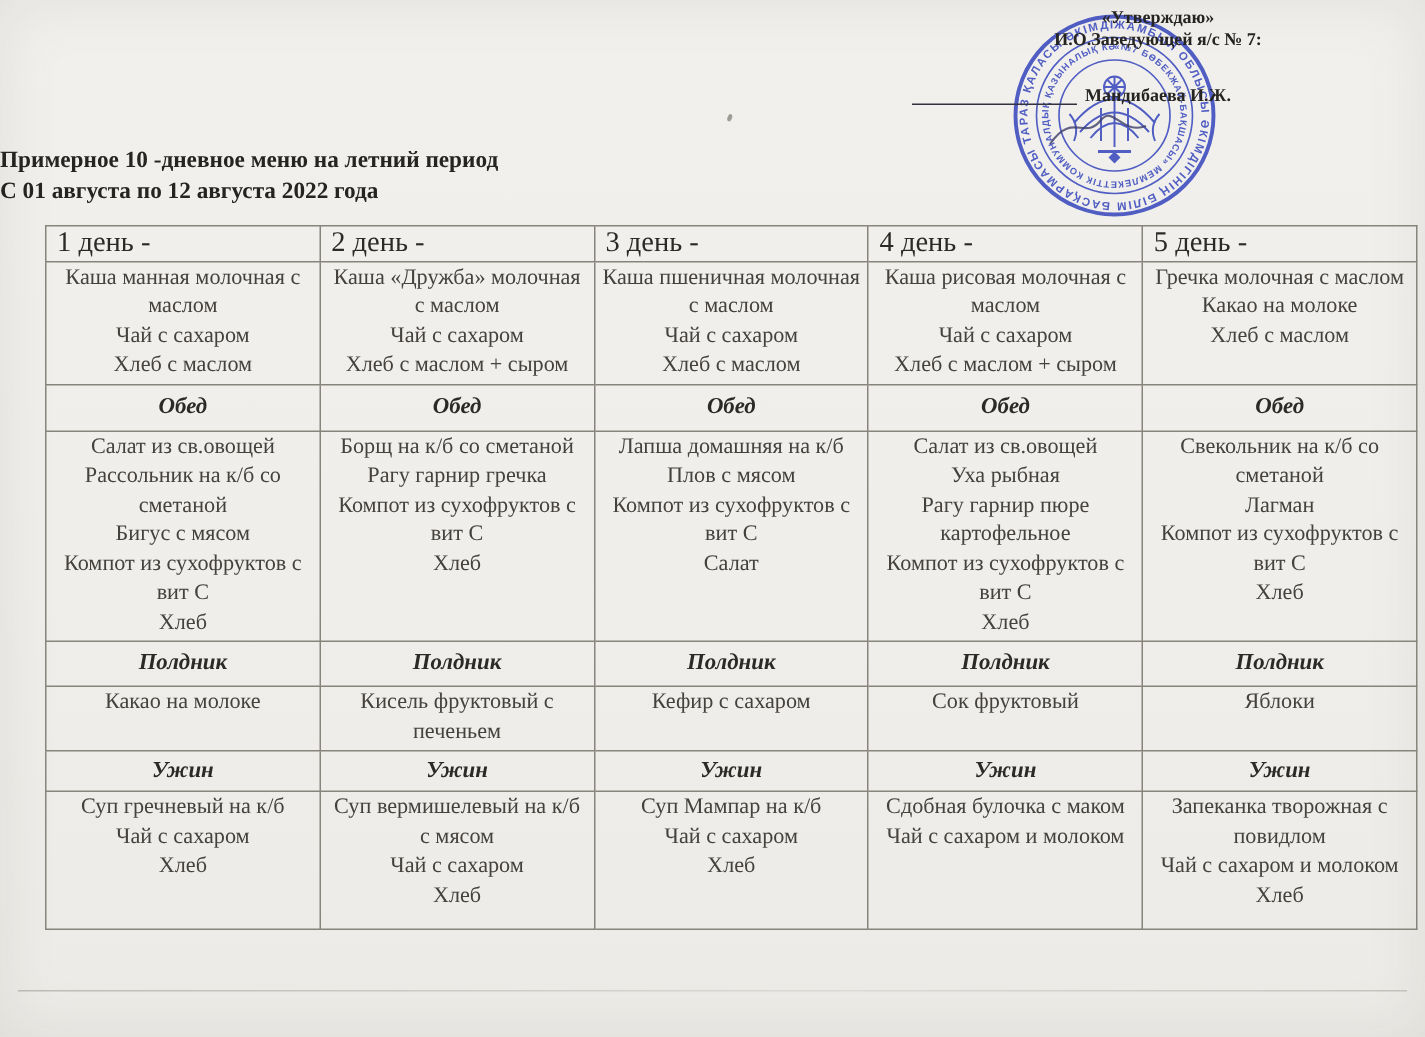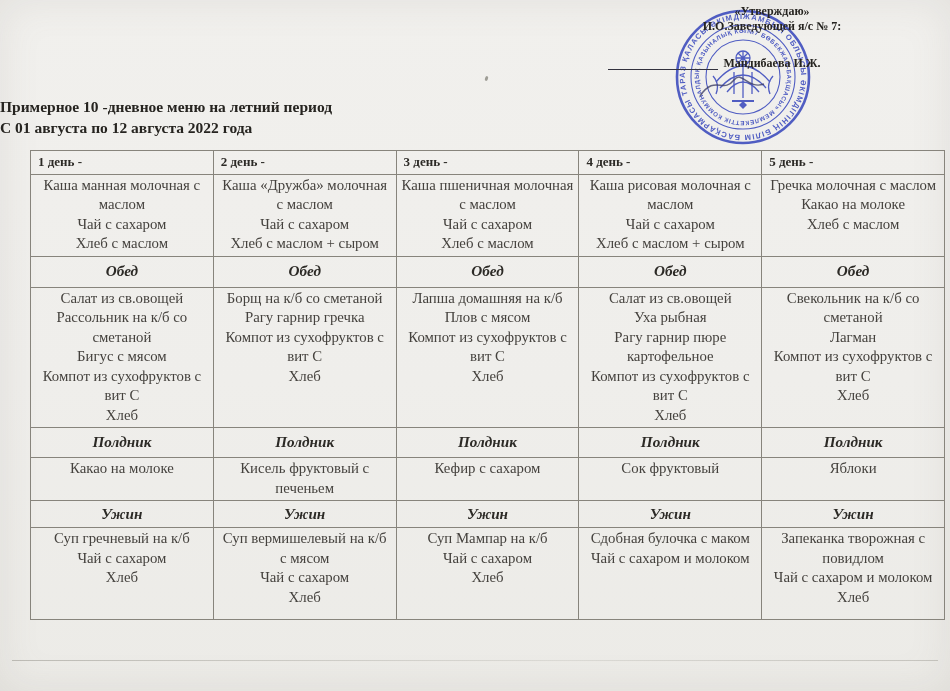--- a/index.html
+++ b/index.html
@@ -45,22 +45,22 @@
   }
   table.menu td{
     border:1px solid #87847c;
     padding:1px 5px 2px 5px;
     text-align:center;vertical-align:top;
     line-height:19.5px;
     white-space:pre-line;
     overflow:hidden;
   }
   tr.day-row td{
-    text-align:left;font-weight:bold;color:#2c2a26;
-    vertical-align:middle;padding-left:7px;font-size:13px;
+    text-align:left;font-weight:normal;color:#2c2a26;
+    vertical-align:middle;padding-left:7px;font-size:19px;
   }
   tr.meal-row td{
     font-weight:bold;font-style:italic;color:#2c2a26;
     vertical-align:middle;font-size:15.2px;
   }
   tr.r-day{height:23px;}
   tr.r-meal1{height:21px;}
   tr.r-breakfast{height:80px;}
   tr.r-meal2{height:31px;}
   tr.r-lunch{height:139px;}
@@ -173,21 +173,21 @@
 Бигус с мясом
 Компот из сухофруктов с вит С
 Хлеб</td>
       <td>Борщ на к/б со сметаной
 Рагу гарнир гречка
 Компот из сухофруктов с вит С
 Хлеб</td>
       <td>Лапша домашняя на к/б
 Плов с мясом
 Компот из сухофруктов с вит С
-Хлеб</td>
+Салат</td>
       <td>Салат из св.овощей
 Уха рыбная
 Рагу гарнир пюре картофельное
 Компот из сухофруктов с вит С
 Хлеб</td>
       <td>Свекольник на к/б со сметаной
 Лагман
 Компот из сухофруктов с вит С
 Хлеб</td>
     </tr>

